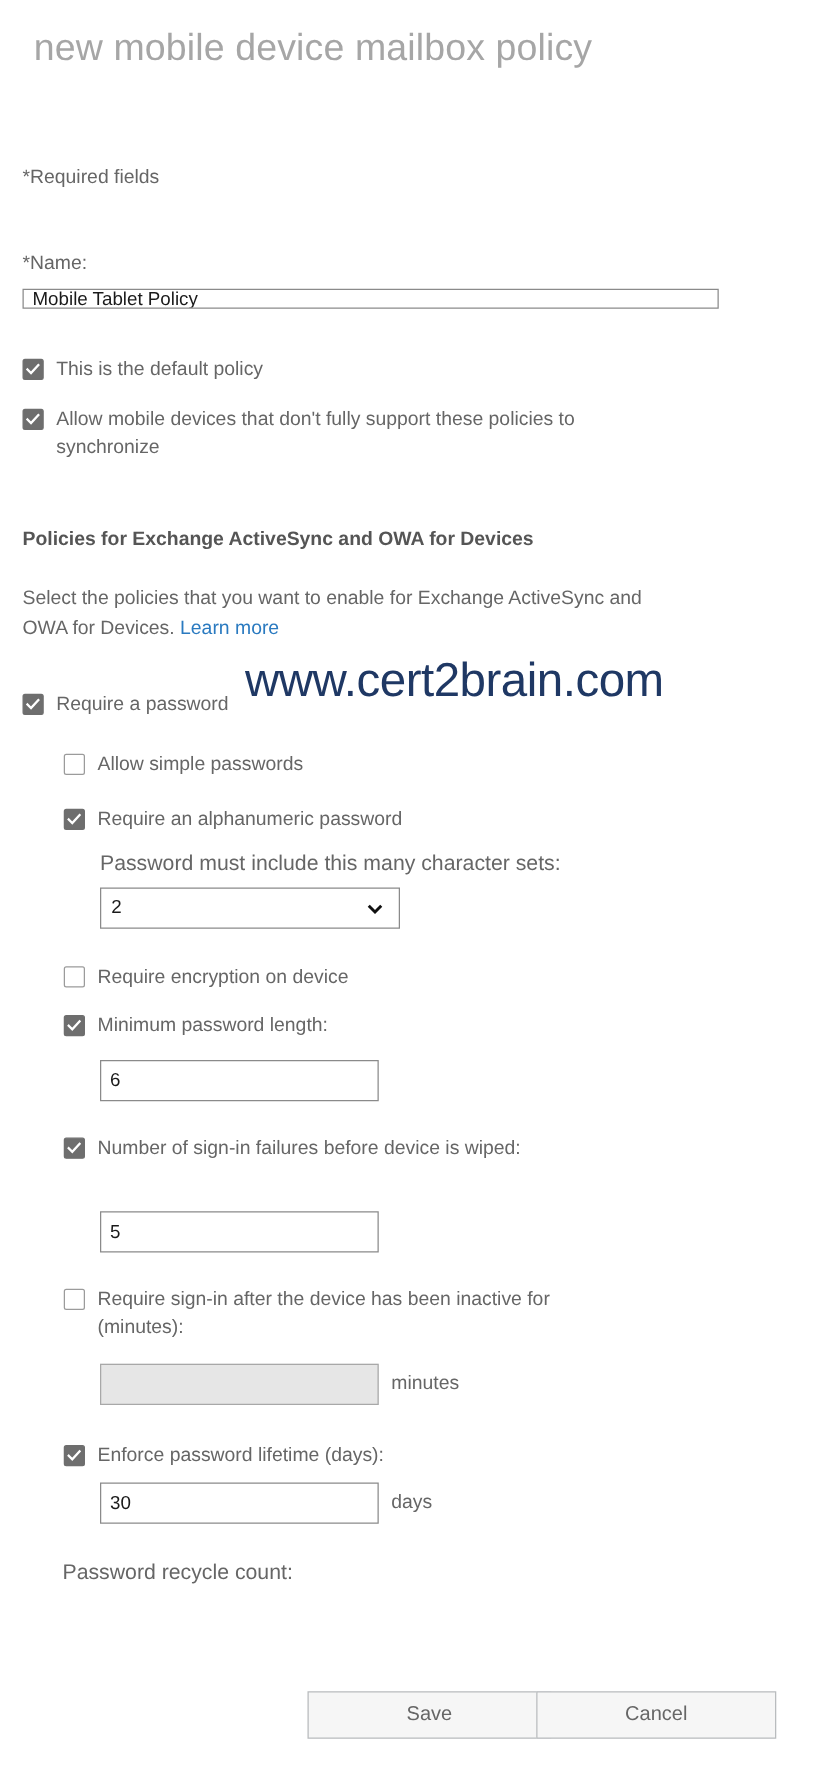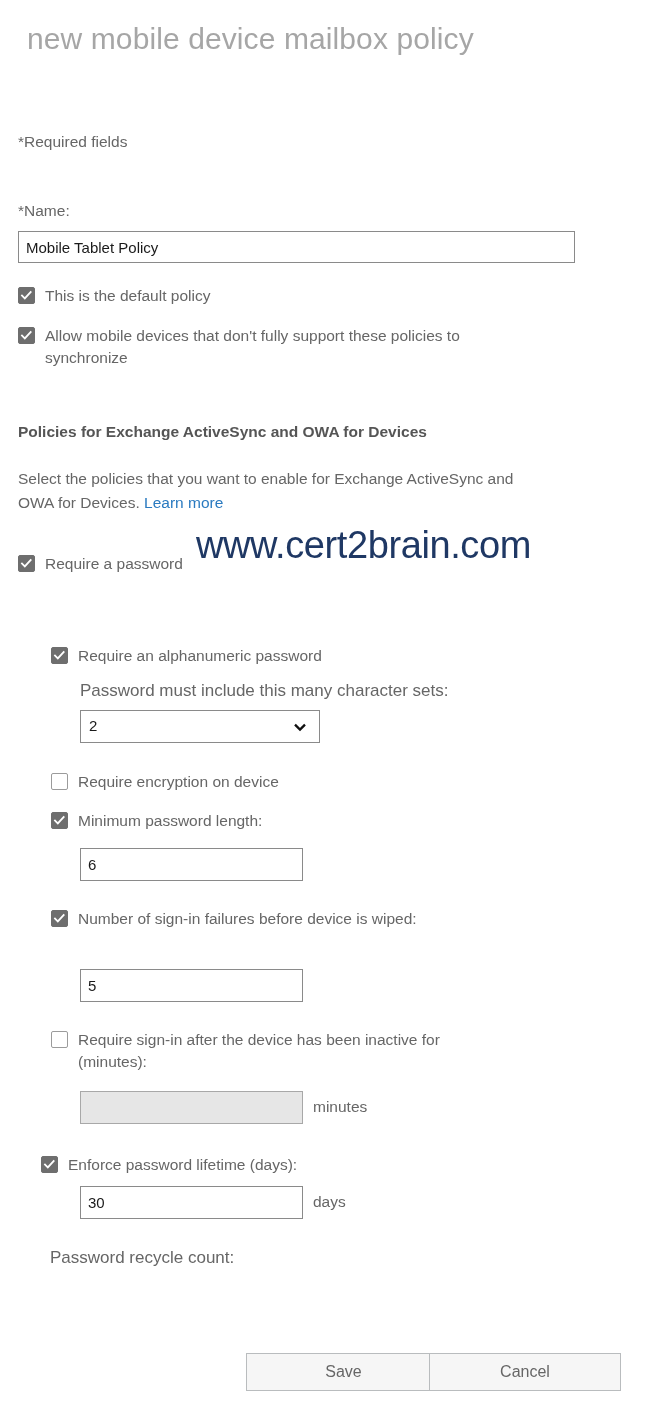--- a/index.html
+++ b/index.html
@@ -68,21 +68,21 @@
   }
   .textbox.disabled {
     background: #e6e6e6;
     border-color: #a8a8a8;
     color: #888888;
   }
   #name-input {
     left: 18px;
     top: 231px;
     width: 557px;
-    height: 32px;
+    height: 16px;
   }
   .num-input {
     width: 223px;
     height: 33px;
   }
   #minlen-input   { left: 80px; top: 848px; }
   #failures-input { left: 80px; top: 969px; }
   #inactive-input { left: 80px; top: 1091px; }
   #lifetime-input { left: 80px; top: 1186px; }
   #recycle-input  { left: 50px; top: 1271px; }
@@ -151,21 +151,21 @@
   
   #cb-default   { left: 18px; top: 285px; text-align: center; }
   #cb-allow     { left: 18px; top: 325px; }
   #cb-reqpass   { left: 18px; top: 553px; }
   #cb-simple    { left: 51px; top: 601px; }
   #cb-alpha     { left: 51px; top: 645px; }
   #cb-encrypt   { left: 51px; top: 771px; }
   #cb-minlen    { left: 51px; top: 810px; }
   #cb-failures  { left: 51px; top: 908px; }
   #cb-inactive  { left: 51px; top: 1029px; }
-  #cb-lifetime  { left: 41px; top: 1154px; }
+  #cb-lifetime  { left: 51px; top: 1154px; }
 
   
   .section-heading {
     position: absolute;
     left: 18px;
     top: 423px;
     font-size: 15.5px;
     font-weight: bold;
     color: #555555;
     white-space: nowrap;
@@ -276,20 +276,26 @@
 
   <div class="cb-row" id="cb-reqpass">
     <span class="cbox on">
       <svg viewBox="0 0 17 17" width="15" height="15" aria-hidden="true">
         <path d="M3.4 8.6 L6.6 11.8 L13.2 4.6" fill="none" stroke="#ffffff" stroke-width="2.1" stroke-linecap="square"></path>
       </svg>
     </span>
     <span class="cb-label">Require a password</span>
   </div>
 
+  <div class="cb-row" id="cb-simple">
+    <span class="cbox off">
+      
+    </span>
+    <span class="cb-label">Allow simple passwords</span>
+  </div>
 
   <div class="cb-row" id="cb-alpha">
     <span class="cbox on">
       <svg viewBox="0 0 17 17" width="15" height="15" aria-hidden="true">
         <path d="M3.4 8.6 L6.6 11.8 L13.2 4.6" fill="none" stroke="#ffffff" stroke-width="2.1" stroke-linecap="square"></path>
       </svg>
     </span>
     <span class="cb-label">Require an alphanumeric password</span>
   </div>
 

